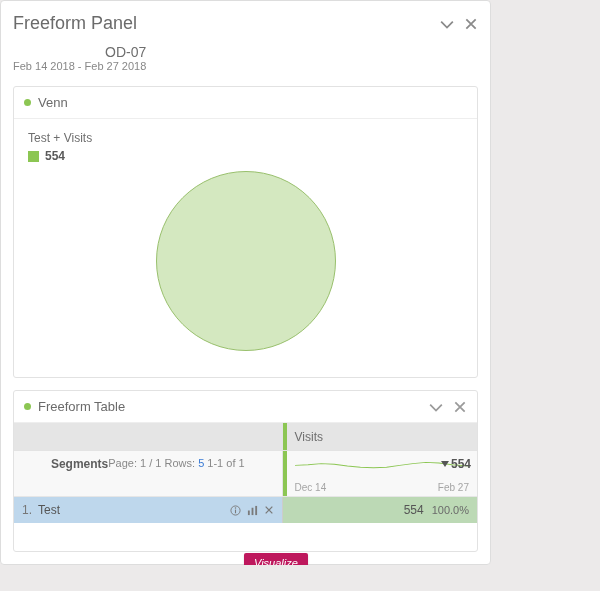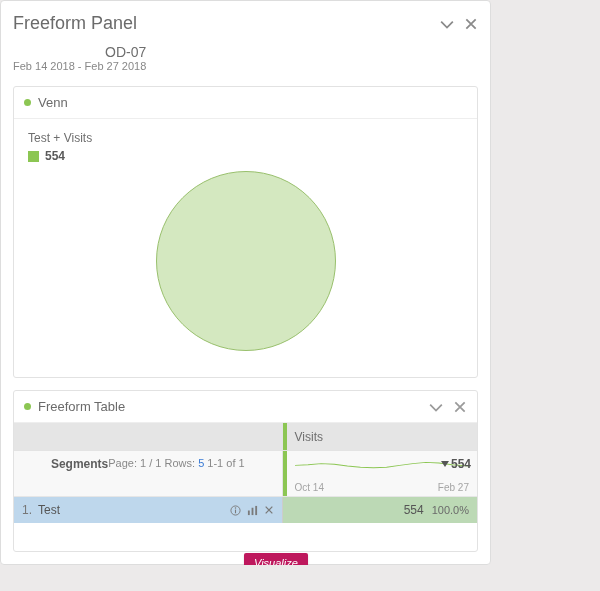--- a/index.html
+++ b/index.html
@@ -322,21 +322,21 @@
           <div class="sparkline">
             <svg viewBox="0 0 200 30" preserveAspectRatio="none">
               <path d="M0 14 L15 13 L30 11 L45 12 L60 15 L75 17 L90 18 L105 17 L120 14 L135 11 L150 9 L165 10 L180 13 L200 15" fill="none" stroke="#8cc653" stroke-width="1.5"></path>
             </svg>
           </div>
           <div class="total">
             <span class="down-arrow"></span>
             <span>554</span>
           </div>
           <div class="dates">
-            <span>Oct 14</span>
+            <span>Dec 14</span>
             <span>Feb 27</span>
           </div>
         </div>
       </div>
 
       <div class="data-row">
         <div class="data-left">
           <span class="idx">1.</span>
           <span>Test</span>
           <div class="row-icons">

